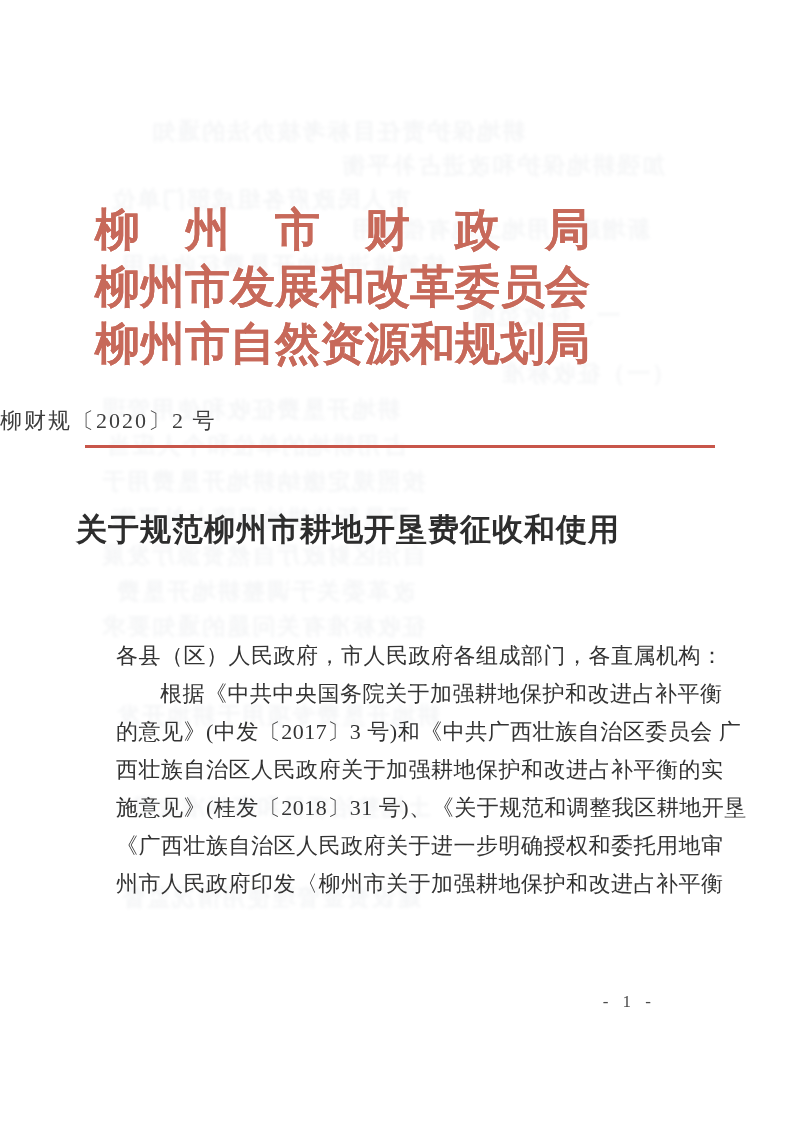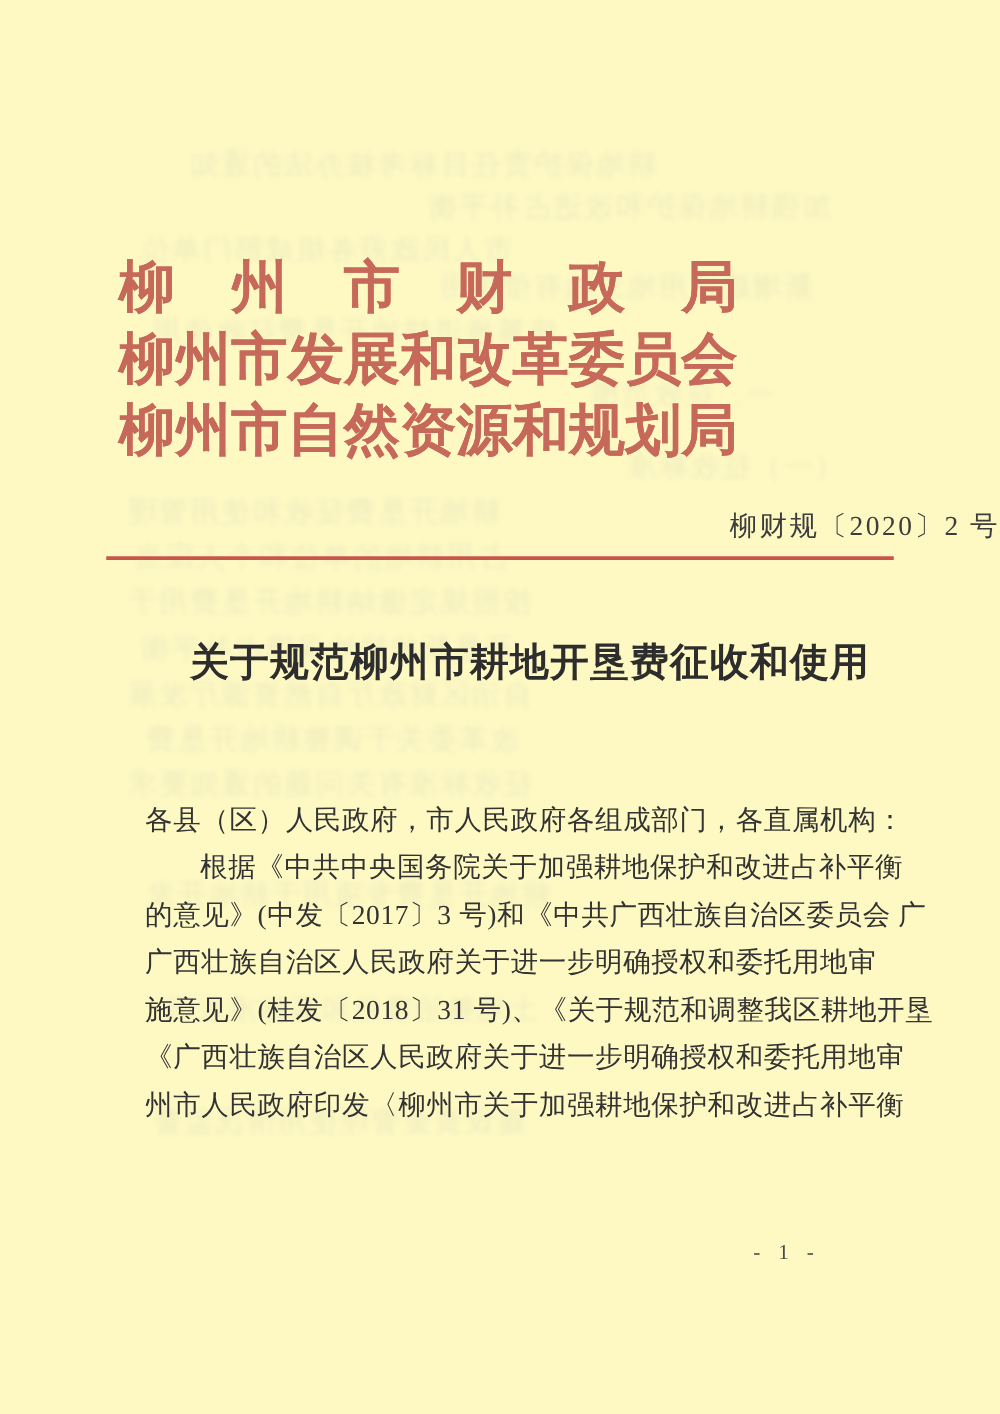--- a/index.html
+++ b/index.html
@@ -2,21 +2,21 @@
 <html><head>
 <meta charset="utf-8">
 <style>
   * { margin: 0; padding: 0; box-sizing: border-box; }
   html, body { width: 800px; height: 1131px; }
   body { background: #e8e8e8; font-family: "Liberation Serif", "DejaVu Serif", serif; }
 
   .page {
     position: relative;
     width: 800px; height: 1131px;
-    background: #fef9c3;
+    background: #ffffff;
     overflow: hidden;
   }
 
   
   .ghost-layer { position: absolute; inset: 0; pointer-events: none; }
   .ghost-line {
     position: absolute;
     transform: scaleX(-1);
     filter: blur(1.6px);
     color: #6f7d8c;
@@ -52,38 +52,38 @@
     color: #c7695a;
     letter-spacing: 2px;
     white-space: nowrap;
     text-shadow: 0 0 0.5px #c7695a;
   }
 
   .doc-number {
     position: absolute;
     left: 0; top: 406px;
     width: 800px;
-    text-align: right;
+    text-align: left;
     font-size: 22px;
     letter-spacing: 2px;
     color: #3d3d3d;
   }
 
   .red-divider {
     position: absolute;
     left: 85px; top: 445px;
     width: 630px; height: 3px;
     background: #c8564a;
   }
 
   .title {
     position: absolute;
     left: 0; top: 507px;
     width: 696px;
-    text-align: right;
+    text-align: center;
     font-size: 31px;
     line-height: 46px;
     font-weight: bold;
     color: #2d2d2d;
     letter-spacing: 1px;
   }
 
   .body-block {
     position: absolute;
     left: 96px; top: 637px;
@@ -170,21 +170,21 @@
   </div>
 
   <div class="body-block">
 
       <div class="body-line">各县（区）人民政府，市人民政府各组成部门，各直属机构：</div>
 
       <div class="body-line indent">根据《中共中央国务院关于加强耕地保护和改进占补平衡</div>
 
       <div class="body-line">的意见》(中发〔2017〕3 号)和《中共广西壮族自治区委员会 广</div>
 
-      <div class="body-line">广西壮族自治区人民政府关于进一步明确授权和委托用地审</div>
+      <div class="body-line">西壮族自治区人民政府关于加强耕地保护和改进占补平衡的实</div>
 
       <div class="body-line">施意见》(桂发〔2018〕31 号)、《关于规范和调整我区耕地开垦</div>
 
 
       <div class="body-line">《广西壮族自治区人民政府关于进一步明确授权和委托用地审</div>
 
 
       <div class="body-line">州市人民政府印发〈柳州市关于加强耕地保护和改进占补平衡</div>
     </div>
 

